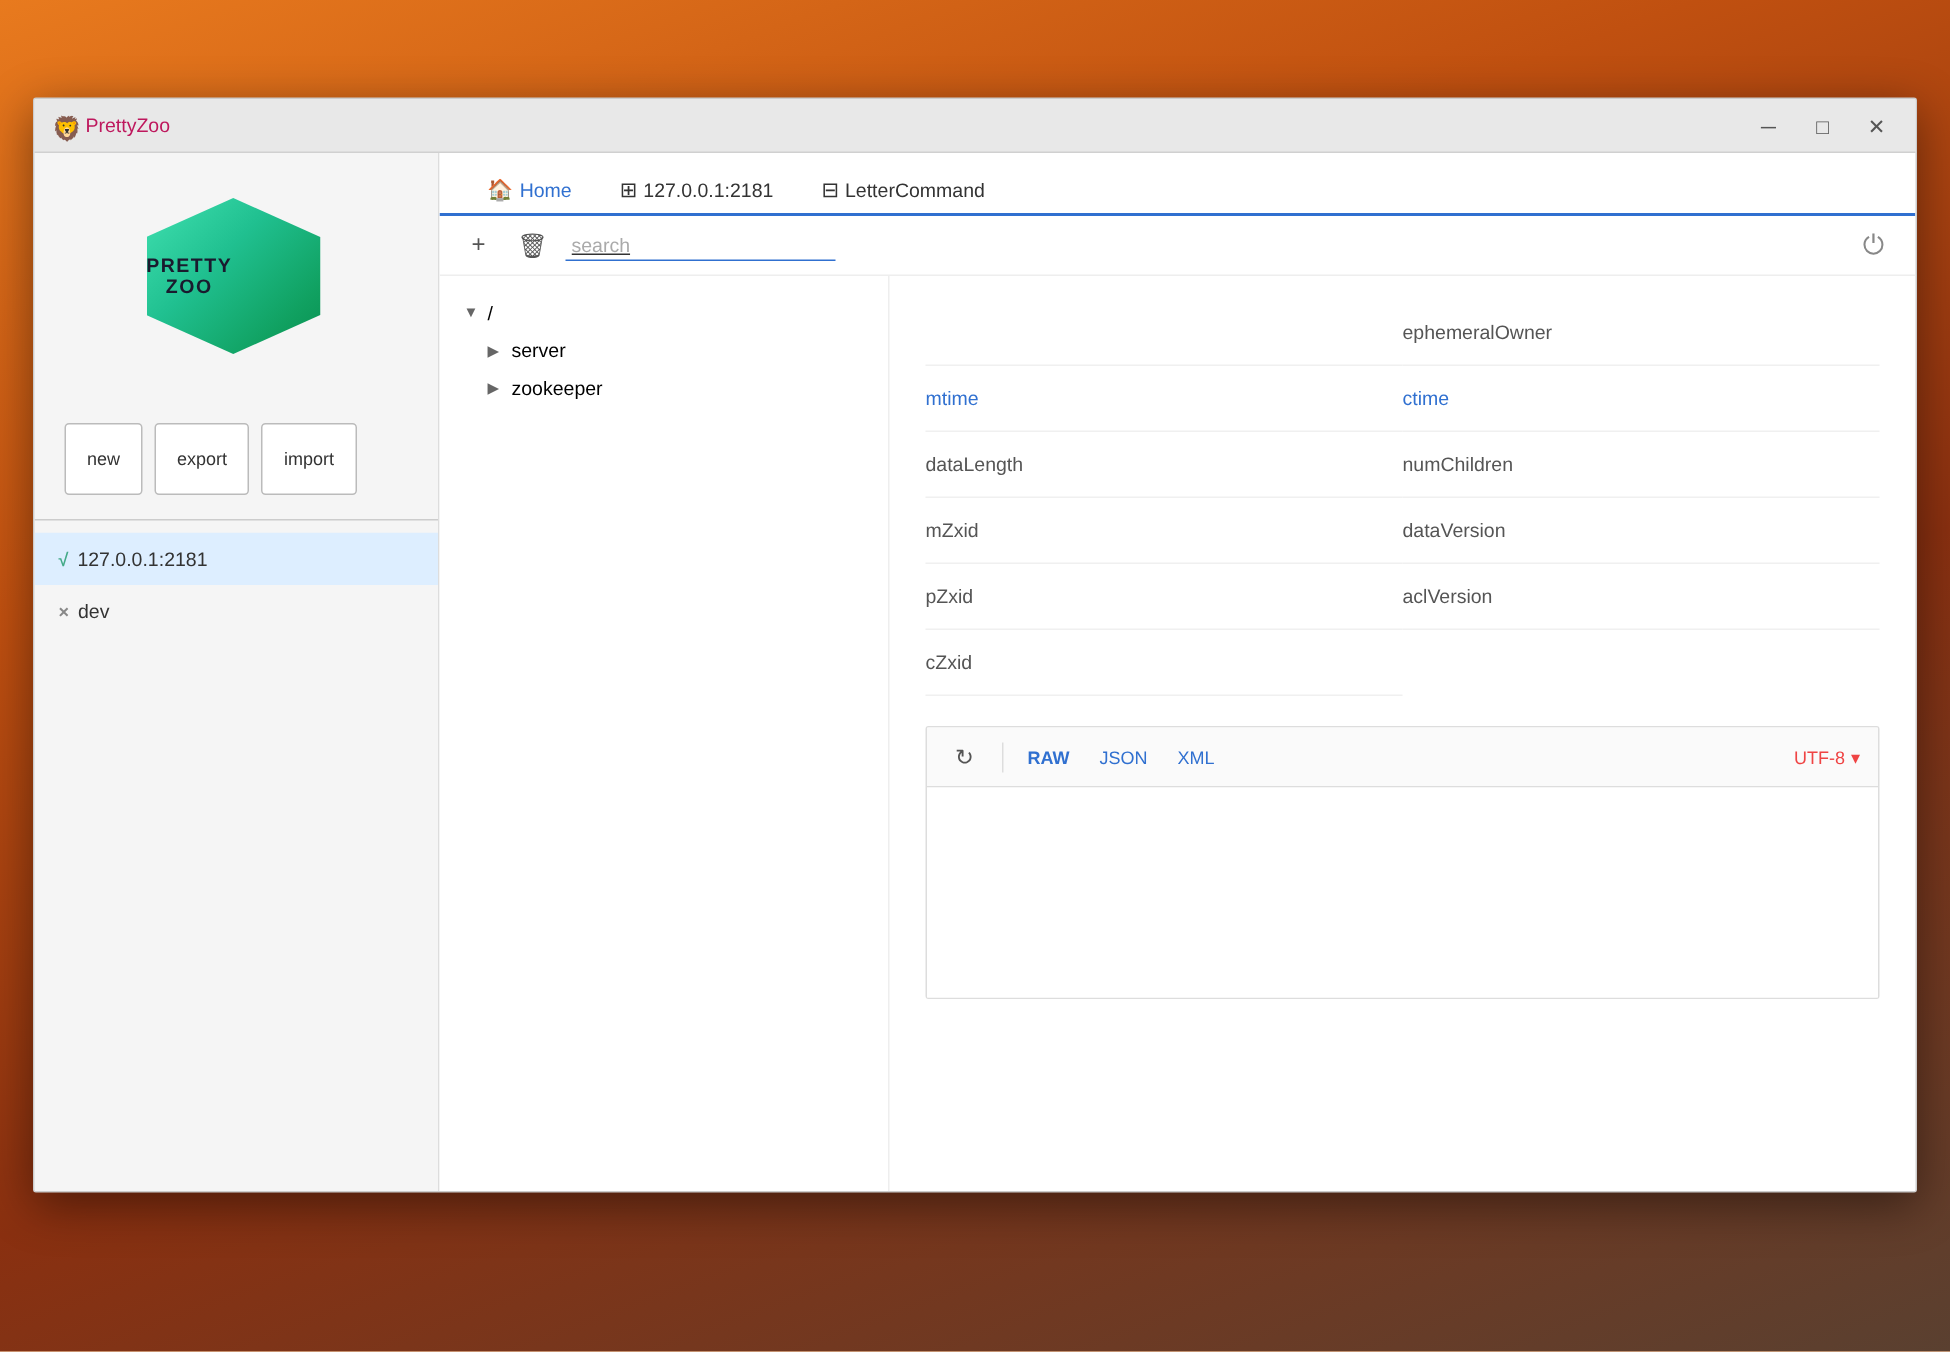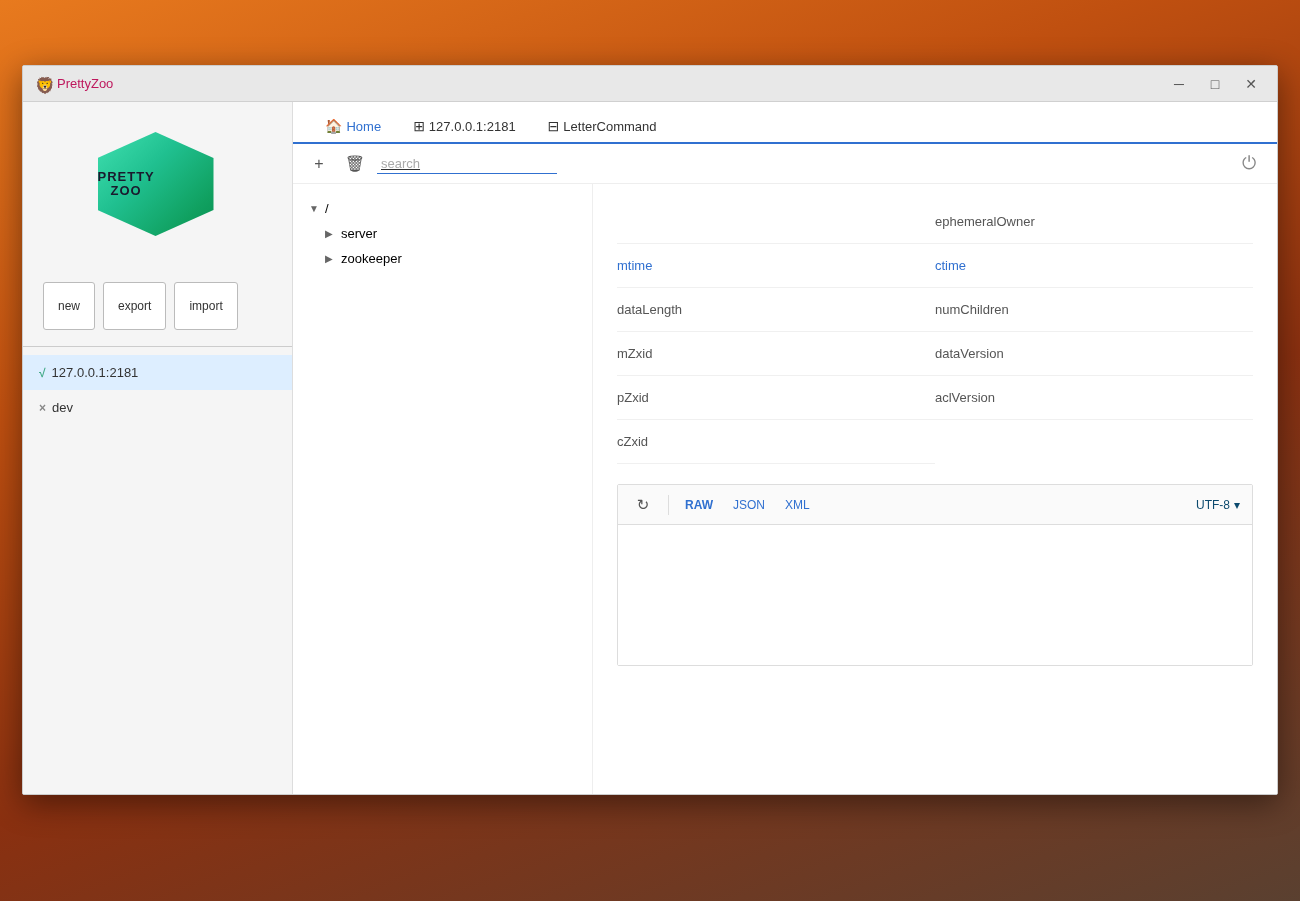--- a/index.html
+++ b/index.html
@@ -333,21 +333,21 @@
       font-size: 12px;
       color: #3070d0;
       cursor: pointer;
       padding: 2px 4px;
       border-radius: 2px;
     }
     .format-btn.active { font-weight: bold; }
     .editor-spacer { flex: 1; }
     .encoding-select {
       font-size: 12px;
-      color: #0c4a6e;
+      color: #ef4444;
       display: flex;
       align-items: flex-start;
       gap: 4px;
       cursor: pointer;
       margin-left: 32px;
     }
     .editor-content {
       min-height: 140px;
       background: white;
       padding: 8px;

